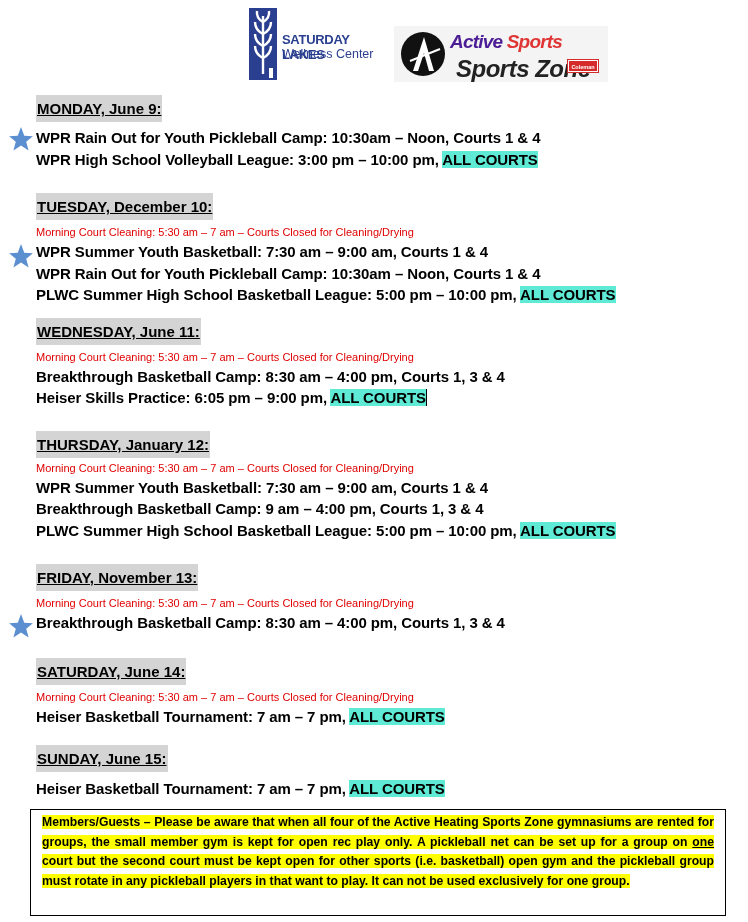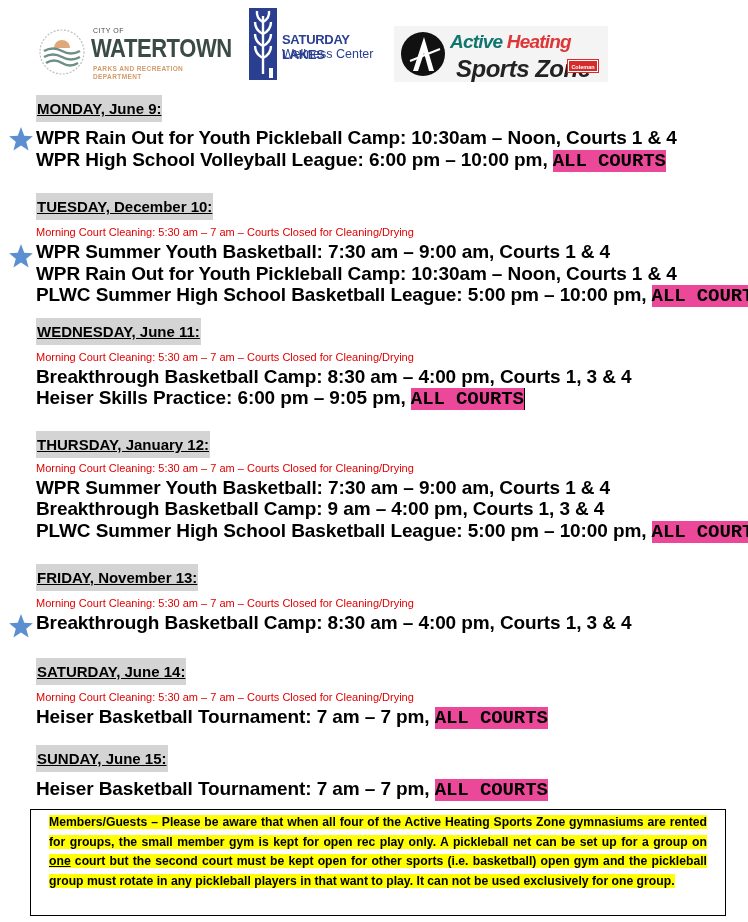--- a/index.html
+++ b/index.html
@@ -17,74 +17,61 @@
   .wt-sub2 { top: 51px; }
 
   .logo-prairie { position: absolute; left: 249px; top: 8px; width: 135px; height: 74px; }
   .pl-wheat { position: absolute; left: 0; top: 0; width: 28px; height: 72px; }
   .pl-name { position: absolute; left: 33px; top: 24px; font-size: 13px; font-weight: bold; color: #2a3f8f; letter-spacing: -0.3px; }
   .pl-sub { position: absolute; left: 33px; top: 39px; font-size: 12.5px; color: #2a3f8f; }
 
   .logo-active { position: absolute; left: 394px; top: 26px; width: 214px; height: 56px; background: #f4f4f4; }
   .ah-circle { position: absolute; left: 6px; top: 5px; width: 46px; height: 46px; }
   .ah-top { position: absolute; left: 56px; top: 5px; font-size: 19px; font-weight: bold; font-style: italic; letter-spacing: -0.8px; white-space: nowrap; }
-  .ah-top .a1 { color: #0f766e; }
+  .ah-top .a1 { color: #4c1d95; }
   .ah-top .a2 { color: #e03535; }
   .ah-bottom { position: absolute; left: 62px; top: 29px; font-size: 24px; font-weight: bold; font-style: italic; color: #222; letter-spacing: -0.5px; }
   .ah-coleman { position: absolute; left: 174px; top: 34px; width: 30px; height: 12px; background: #d62b2b; color: #fff; font-size: 5.5px; font-weight: bold; text-align: center; line-height: 12px; border: 1px solid #fff; outline: 1px solid #d62b2b; }
 
   
   .schedule { position: absolute; left: 0; top: 0; width: 748px; }
   .day-heading {
     position: absolute; left: 36px;
     font-size: 15px; font-weight: bold; text-decoration: underline;
     background: #d4d4d4; padding: 4px 1px; line-height: 19px; white-space: nowrap;
   }
   .cleaning {
     position: absolute; left: 36px; font-size: 11px; color: #e00000; white-space: nowrap; line-height: 13px;
   }
   .event {
-    position: absolute; left: 36px; font-size: 19px; font-weight: bold; white-space: nowrap; line-height: 19px;
+    position: absolute; left: 36px; font-size: 15px; font-weight: bold; white-space: nowrap; line-height: 19px;
     letter-spacing: -0.1px;
   }
-  .hl { background: #ec4899; font-family: Liberation Mono, monospace; }
+  .hl { background: #5eead4; }
   .star { position: absolute; left: 8px; width: 26px; height: 26px; }
 
   
   .notice {
     position: absolute; left: 30px; top: 809px; width: 696px; height: 107px;
-    border: 1.5px solid #000; padding: 3px 18px;
+    border: 1.5px solid #000; padding: 3px 11px;
   }
   .notice-text {
     font-size: 12.2px; font-weight: bold; line-height: 19.5px; text-align: justify;
   }
   .notice-text span.hlt { background: #ffff00; }
   .notice-text u { text-decoration: underline; }
   .notice-foot {
     position: absolute; left: 3px; top: 79px; font-size: 12.2px; font-weight: bold; white-space: nowrap;
   }
   .notice-foot .star-sm { display: inline-block; width: 24px; height: 24px; vertical-align: -6px; margin-right: 4px; }
 </style>
 </head>
 <body>
 
 <div class="logos">
-  <div class="logo-watertown">
-    <svg class="wt-emblem" viewBox="0 0 48 48">
-      <circle cx="24" cy="24" r="22" fill="none" stroke="#b8c4c0" stroke-width="1.2" stroke-dasharray="2 1.5"></circle>
-      <path d="M16 20 A8 8 0 0 1 32 20 Z" fill="#e0a87a"></path>
-      <path d="M6 23 Q15 18 24 23 T42 23" fill="none" stroke="#6f8f86" stroke-width="2.5"></path>
-      <path d="M6 29 Q15 24 24 29 T42 29" fill="none" stroke="#6f8f86" stroke-width="2.5"></path>
-      <path d="M8 35 Q16 30 24 35 T40 35" fill="none" stroke="#6f8f86" stroke-width="2.5"></path>
-    </svg>
-    <div class="wt-cityof">CITY OF</div>
-    <div class="wt-name">WATERTOWN</div>
-    <div class="wt-sub1">PARKS AND RECREATION</div>
-    <div class="wt-sub2">DEPARTMENT</div>
-  </div>
 
   <div class="logo-prairie">
     <svg class="pl-wheat" viewBox="0 0 28 72">
       <rect x="0" y="0" width="28" height="72" fill="#2a3f8f"></rect>
       <g fill="none" stroke="#ffffff" stroke-width="2.4">
         <path d="M14 66 L14 8"></path>
         <path d="M14 14 Q7 10 8 3"></path>
         <path d="M14 14 Q21 10 20 3"></path>
         <path d="M14 26 Q6 22 6 14"></path>
         <path d="M14 26 Q22 22 22 14"></path>
@@ -100,49 +87,49 @@
   </div>
 
   <div class="logo-active">
     <svg class="ah-circle" viewBox="0 0 46 46">
       <circle cx="23" cy="23" r="22" fill="#111"></circle>
       <path d="M13 40 L24 6 L34 40 L29 40 L24 22 L18 40 Z" fill="#fff"></path>
       <path d="M10 30 L40 18" stroke="#fff" stroke-width="2"></path>
     </svg>
     <div class="ah-top">
       <span class="a1">Active</span>
-      <span class="a2">Heating</span>
+      <span class="a2">Sports</span>
     </div>
     <div class="ah-bottom">Sports Zone</div>
     <div class="ah-coleman">Coleman</div>
   </div>
 </div>
 
 <div class="schedule">
 
   <div class="day-heading" style="top:95px">MONDAY, June 9:</div>
   <svg class="star" style="top:126px" viewBox="0 0 24 24">
       <polygon points="12,1 15,9 23,9.5 16.8,14.5 19,22.5 12,18 5,22.5 7.2,14.5 1,9.5 9,9" fill="#5b8fd0"></polygon>
     </svg>
   <div class="event" style="top:128px"><span>WPR Rain Out for Youth Pickleball Camp: 10:30am – Noon, Courts 1 &amp; 4</span></div>
-  <div class="event" style="top:150px"><span>WPR High School Volleyball League: 6:00 pm – 10:00 pm, </span><span class="hl">ALL COURTS</span></div>
+  <div class="event" style="top:150px"><span>WPR High School Volleyball League: 3:00 pm – 10:00 pm, </span><span class="hl">ALL COURTS</span></div>
 
   <div class="day-heading" style="top:193px">TUESDAY, December 10:</div>
   <div class="cleaning" style="top:226px">Morning Court Cleaning: 5:30 am – 7 am – Courts Closed for Cleaning/Drying</div>
   <svg class="star" style="top:243px" viewBox="0 0 24 24">
       <polygon points="12,1 15,9 23,9.5 16.8,14.5 19,22.5 12,18 5,22.5 7.2,14.5 1,9.5 9,9" fill="#5b8fd0"></polygon>
     </svg>
   <div class="event" style="top:242px"><span>WPR Summer Youth Basketball: 7:30 am – 9:00 am, Courts 1 &amp; 4</span></div>
   <div class="event" style="top:264px"><span>WPR Rain Out for Youth Pickleball Camp: 10:30am – Noon, Courts 1 &amp; 4</span></div>
   <div class="event" style="top:285px"><span>PLWC Summer High School Basketball League: 5:00 pm – 10:00 pm, </span><span class="hl">ALL COURTS</span></div>
 
   <div class="day-heading" style="top:318px">WEDNESDAY, June 11:</div>
   <div class="cleaning" style="top:351px">Morning Court Cleaning: 5:30 am – 7 am – Courts Closed for Cleaning/Drying</div>
   <div class="event" style="top:367px"><span>Breakthrough Basketball Camp: 8:30 am – 4:00 pm, Courts 1, 3 &amp; 4</span></div>
-  <div class="event" style="top:388px"><span>Heiser Skills Practice: 6:00 pm – 9:05 pm, </span><span class="hl" style="border-right:1px solid #000">ALL COURTS</span></div>
+  <div class="event" style="top:388px"><span>Heiser Skills Practice: 6:05 pm – 9:00 pm, </span><span class="hl" style="border-right:1px solid #000">ALL COURTS</span></div>
 
   <div class="day-heading" style="top:431px">THURSDAY, January 12:</div>
   <div class="cleaning" style="top:462px">Morning Court Cleaning: 5:30 am – 7 am – Courts Closed for Cleaning/Drying</div>
   <div class="event" style="top:478px"><span>WPR Summer Youth Basketball: 7:30 am – 9:00 am, Courts 1 &amp; 4</span></div>
   <div class="event" style="top:499px"><span>Breakthrough Basketball Camp: 9 am – 4:00 pm, Courts 1, 3 &amp; 4</span></div>
   <div class="event" style="top:521px"><span>PLWC Summer High School Basketball League: 5:00 pm – 10:00 pm, </span><span class="hl">ALL COURTS</span></div>
 
   <div class="day-heading" style="top:564px">FRIDAY, November 13:</div>
   <div class="cleaning" style="top:597px">Morning Court Cleaning: 5:30 am – 7 am – Courts Closed for Cleaning/Drying</div>
   <svg class="star" style="top:613px" viewBox="0 0 24 24">

